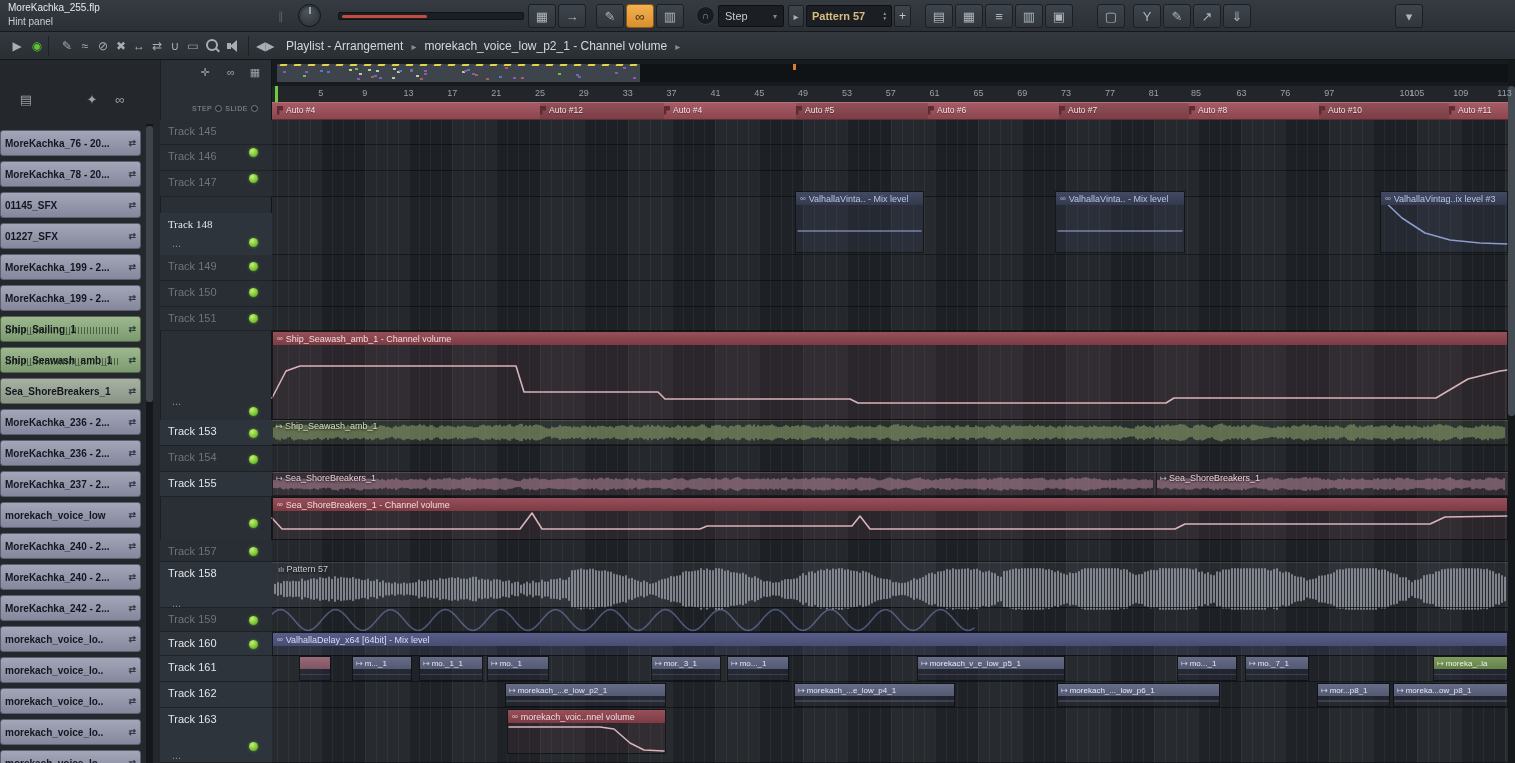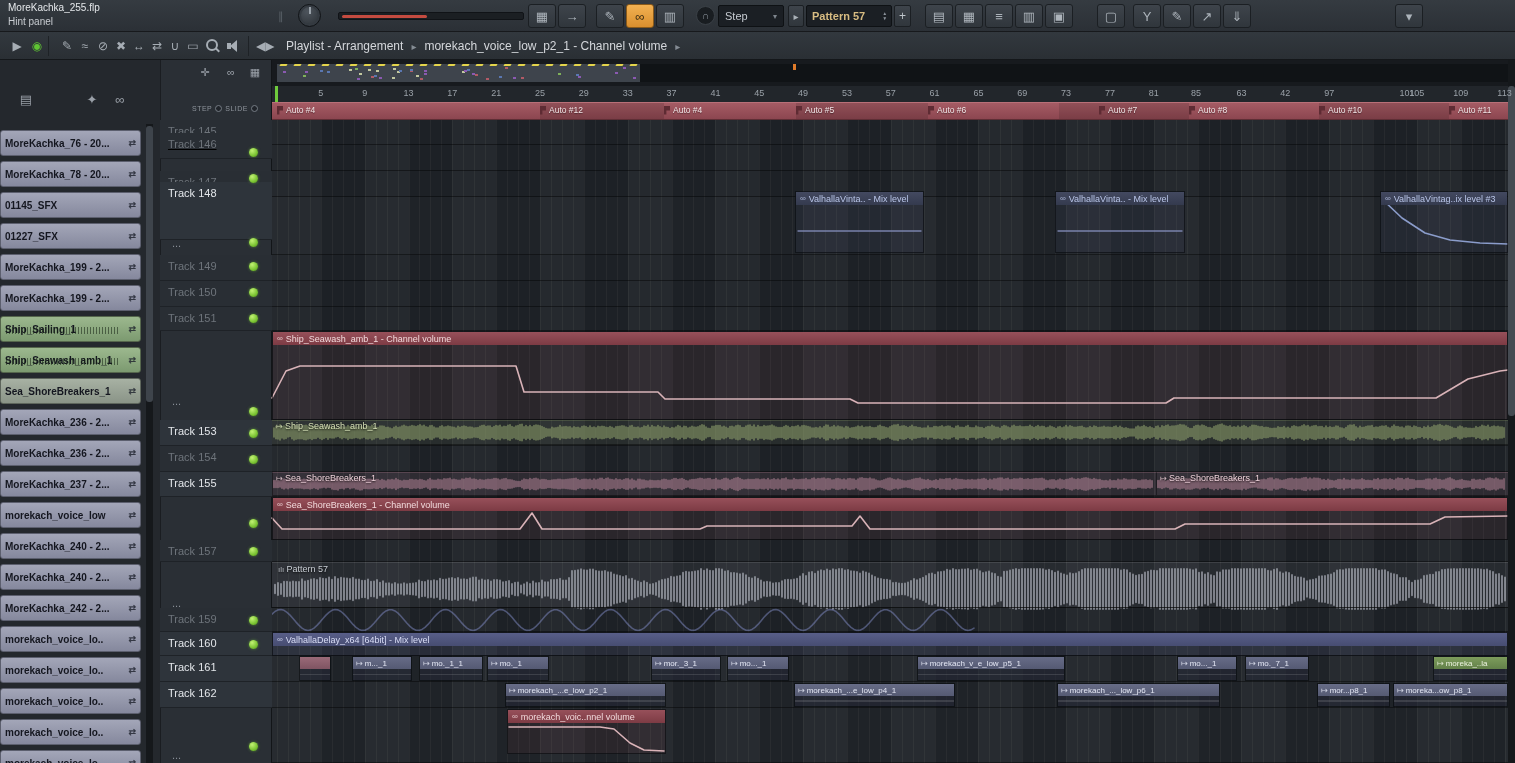--- a/index.html
+++ b/index.html
@@ -318,29 +318,29 @@
       <span class="sb-icon">⇄</span>
     </div>
     <div class="sb-item" style="top: 750px;">
       <span class="sb-lbl">morekach_voice_lo</span>
       <span class="sb-icon">⇄</span>
     </div>
     <div class="track-row" style="top: 120px; height: 25px;">
       <div class="track-name">Track 145</div>
     </div>
     <div class="grow" style="top: 120px; height: 25px;"></div>
-    <div class="track-row" style="top: 133px; height: 26px; text-decoration: underline;">
+    <div class="track-row" style="top: 145px; height: 26px;">
       <div class="track-name">Track 146</div>
     </div>
     <div class="grow" style="top: 145px; height: 26px;"></div>
     <div class="track-row" style="top: 171px; height: 26px;">
       <div class="track-name">Track 147</div>
     </div>
     <div class="grow" style="top: 171px; height: 26px;"></div>
-    <div class="track-row bright" style="top: 182px; height: 58px;">
+    <div class="track-row bright" style="top: 213px; height: 58px; font-family: Liberation Serif, serif;">
       <div class="track-name">Track 148</div>
     </div>
     <div class="grow bright" style="top: 197px; height: 58px;"></div>
     <div class="track-row" style="top: 255px; height: 26px;">
       <div class="track-name">Track 149</div>
     </div>
     <div class="grow" style="top: 255px; height: 26px;"></div>
     <div class="track-row" style="top: 281px; height: 26px;">
       <div class="track-name">Track 150</div>
     </div>
@@ -360,37 +360,43 @@
     <div class="grow" style="top: 446px; height: 26px;"></div>
     <div class="track-row bright" style="top: 472px; height: 25px;">
       <div class="track-name">Track 155</div>
     </div>
     <div class="grow bright" style="top: 472px; height: 25px;"></div>
     <div class="grow bright" style="top: 497px; height: 43px;"></div>
     <div class="track-row" style="top: 540px; height: 22px;">
       <div class="track-name">Track 157</div>
     </div>
     <div class="grow" style="top: 540px; height: 22px;"></div>
+    <div class="track-row bright" style="top: 562px; height: 46px;">
+      <div class="track-name">Track 158</div>
+    </div>
     <div class="grow bright" style="top: 562px; height: 46px;"></div>
     <div class="track-row" style="top: 608px; height: 24px;">
       <div class="track-name">Track 159</div>
     </div>
     <div class="grow" style="top: 608px; height: 24px;"></div>
     <div class="track-row bright" style="top: 632px; height: 24px;">
       <div class="track-name">Track 160</div>
     </div>
     <div class="grow bright" style="top: 632px; height: 24px;"></div>
     <div class="track-row bright" style="top: 656px; height: 26px;">
       <div class="track-name">Track 161</div>
     </div>
     <div class="grow bright" style="top: 656px; height: 26px;"></div>
     <div class="track-row bright" style="top: 682px; height: 26px;">
       <div class="track-name">Track 162</div>
     </div>
     <div class="grow bright" style="top: 682px; height: 26px;"></div>
+    <div class="track-row bright" style="top: 708px; height: 55px;">
+      <div class="track-name">Track 163</div>
+    </div>
     <div class="grow bright" style="top: 708px; height: 55px;"></div>
     <div class="dot" style="top: 148px;"></div>
     <div class="dot" style="top: 174px;"></div>
     <div class="dot" style="top: 238px;"></div>
     <div class="dot" style="top: 262px;"></div>
     <div class="dot" style="top: 288px;"></div>
     <div class="dot" style="top: 314px;"></div>
     <div class="dot" style="top: 407px;"></div>
     <div class="dot" style="top: 429px;"></div>
     <div class="dot" style="top: 455px;"></div>
@@ -418,21 +424,21 @@
     <div class="ruler-num" style="left: 846.92px;">53</div>
     <div class="ruler-num" style="left: 890.76px;">57</div>
     <div class="ruler-num" style="left: 934.6px;">61</div>
     <div class="ruler-num" style="left: 978.44px;">65</div>
     <div class="ruler-num" style="left: 1022.28px;">69</div>
     <div class="ruler-num" style="left: 1066.12px;">73</div>
     <div class="ruler-num" style="left: 1109.96px;">77</div>
     <div class="ruler-num" style="left: 1153.8px;">81</div>
     <div class="ruler-num" style="left: 1196px; text-align: center;">85</div>
     <div class="ruler-num" style="left: 1241.48px;">63</div>
-    <div class="ruler-num" style="left: 1285.32px;">42</div>
+    <div class="ruler-num" style="left: 1285.32px;">76</div>
     <div class="ruler-num" style="left: 1329.16px;">97</div>
     <div class="ruler-num" style="left: 1407px;">101</div>
     <div class="ruler-num" style="left: 1416.84px;">105</div>
     <div class="ruler-num" style="left: 1460.68px;">109</div>
     <div class="ruler-num" style="left: 1504.52px;">113</div>
     <div class="marker" style="left: 277px;">
       <span class="flag"></span>
       <span class="marker-lbl">Auto #4</span>
     </div>
     <div class="mseg" style="left: 540px; width: 124px;"></div>
@@ -447,21 +453,21 @@
     <div class="mseg" style="left: 796px; width: 132px;"></div>
     <div class="marker" style="left: 796px;">
       <span class="flag"></span>
       <span class="marker-lbl">Auto #5</span>
     </div>
     <div class="marker" style="left: 928px; justify-content: flex-end;">
       <span class="flag"></span>
       <span class="marker-lbl">Auto #6</span>
     </div>
     <div class="mseg" style="left: 1059px; width: 130px;"></div>
-    <div class="marker" style="left: 1059px; padding-left: 40px;">
+    <div class="marker" style="left: 1059px;">
       <span class="flag"></span>
       <span class="marker-lbl">Auto #7</span>
     </div>
     <div class="marker" style="left: 1189px;">
       <span class="flag"></span>
       <span class="marker-lbl">Auto #8</span>
     </div>
     <div class="mseg" style="left: 1319px; width: 130px;"></div>
     <div class="marker" style="left: 1319px;">
       <span class="flag"></span>

